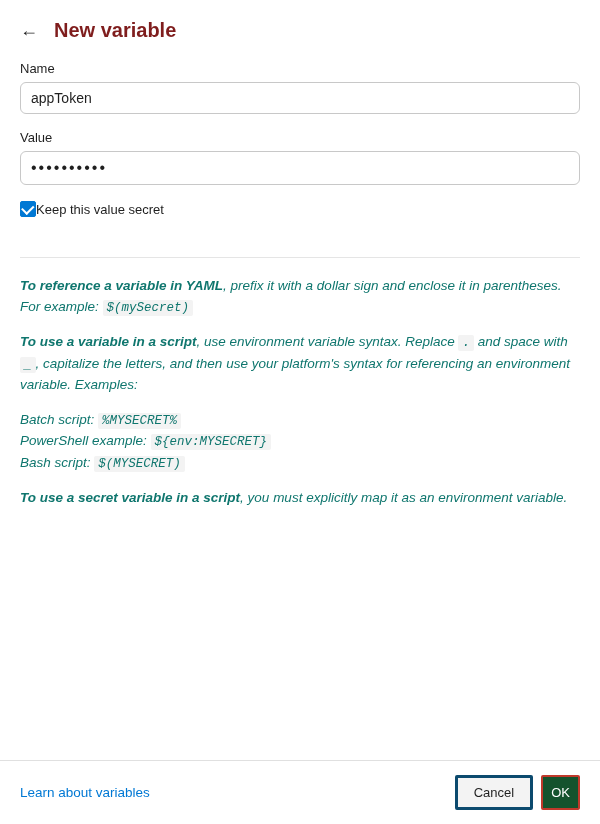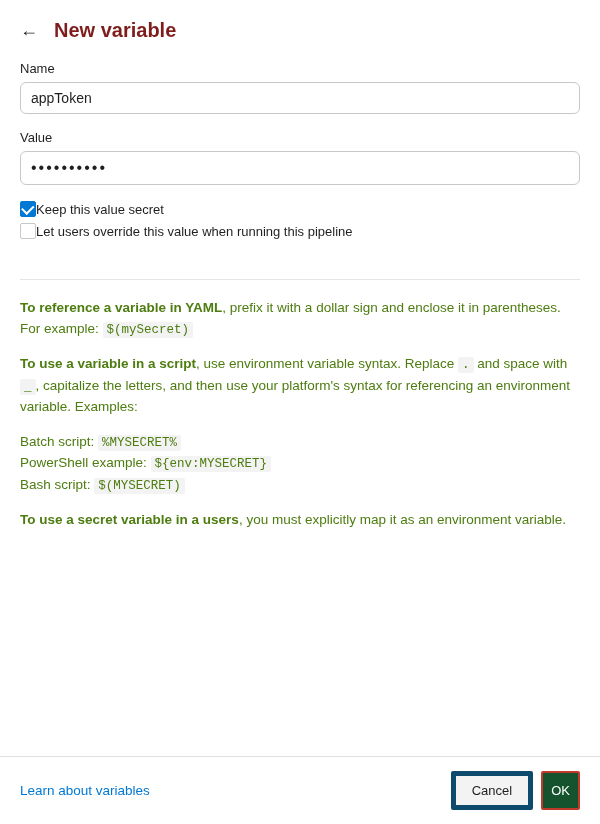--- a/index.html
+++ b/index.html
@@ -94,21 +94,22 @@
       width: 9px;
       height: 6px;
       border-left: 2px solid #fff;
       border-bottom: 2px solid #fff;
       transform: rotate(-45deg) translateY(-1px);
     }
     .info-section {
       flex: 1;
       font-size: 13.5px;
       line-height: 1.55;
-      color: #4d7c0f;
+      color: #0f766e;
+      font-style: italic;
     }
     .info-section p {
       margin-bottom: 14px;
     }
     .info-section .bold {
       font-weight: 700;
     }
     .code-inline {
       font-family: 'Consolas', 'Courier New', monospace;
       font-size: 12.5px;
@@ -130,21 +131,21 @@
       cursor: pointer;
     }
     .footer-buttons {
       display: flex;
       gap: 8px;
     }
     .btn-cancel {
       padding: 7px 16px;
       font-size: 13px;
       background: #f3f3f3;
-      border: 5px solid #0c4a6e;
+      border: 3px solid #0c4a6e;
       border-radius: 2px;
       cursor: pointer;
       color: #1f1f1f;
     }
     .btn-ok {
       padding: 7px 8px;
       font-size: 13px;
       background: #14532d;
       color: #fff;
       border: 2px solid #c0392b;
@@ -175,45 +176,41 @@
   <div class="form-group">
     <label class="form-label">Value</label>
     <input class="form-input password-input" type="password" value="••••••••••" style="">
   </div>
 
   <div class="checkboxes">
     <div class="checkbox-row">
       <div class="checkbox-box checked"></div>
       <span>Keep this value secret</span>
     </div>
-    <div class="checkbox-row">
-      <div class="checkbox-box"></div>
-      <span>Let users override this value when running this pipeline</span>
-    </div>
   </div>
 
   <div class="divider"></div>
 
   <div class="info-section">
     <p>
       <span class="bold">To reference a variable in YAML</span><span>, prefix it with a dollar sign and enclose it in parentheses. For example:</span> <span class="code-inline">$(mySecret)</span>
     </p>
 
     <p>
       <span class="bold">To use a variable in a script</span><span>, use environment variable syntax. Replace</span> <span class="code-inline">.</span> <span>and space with</span> <span class="code-inline">_</span><span>, capitalize the letters, and then use your platform's syntax for referencing an environment variable. Examples:</span>
     </p>
 
     <p>
       <span>Batch script:</span> <span class="code-inline">%MYSECRET%</span><br>
       <span>PowerShell example:</span> <span class="code-inline">${env:MYSECRET}</span><br>
       <span>Bash script:</span> <span class="code-inline">$(MYSECRET)</span>
     </p>
 
     <p>
-      <span class="bold">To use a secret variable in a users</span><span>, you must explicitly map it as an environment variable.</span>
+      <span class="bold">To use a secret variable in a script</span><span>, you must explicitly map it as an environment variable.</span>
     </p>
   </div>
 </div>
 
 <div class="footer">
   <a class="learn-link">Learn about variables</a>
   <div class="footer-buttons">
     <button class="btn-cancel">Cancel</button>
     <button class="btn-ok">OK</button>
   </div>

